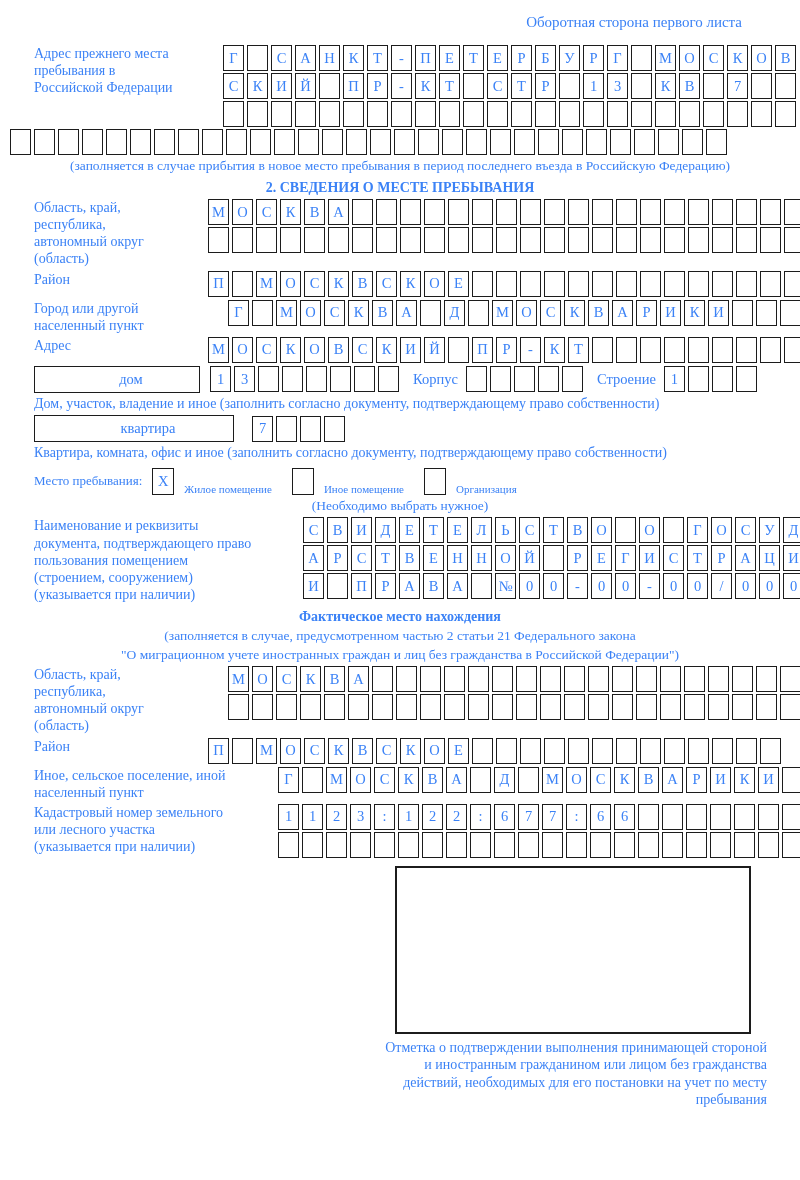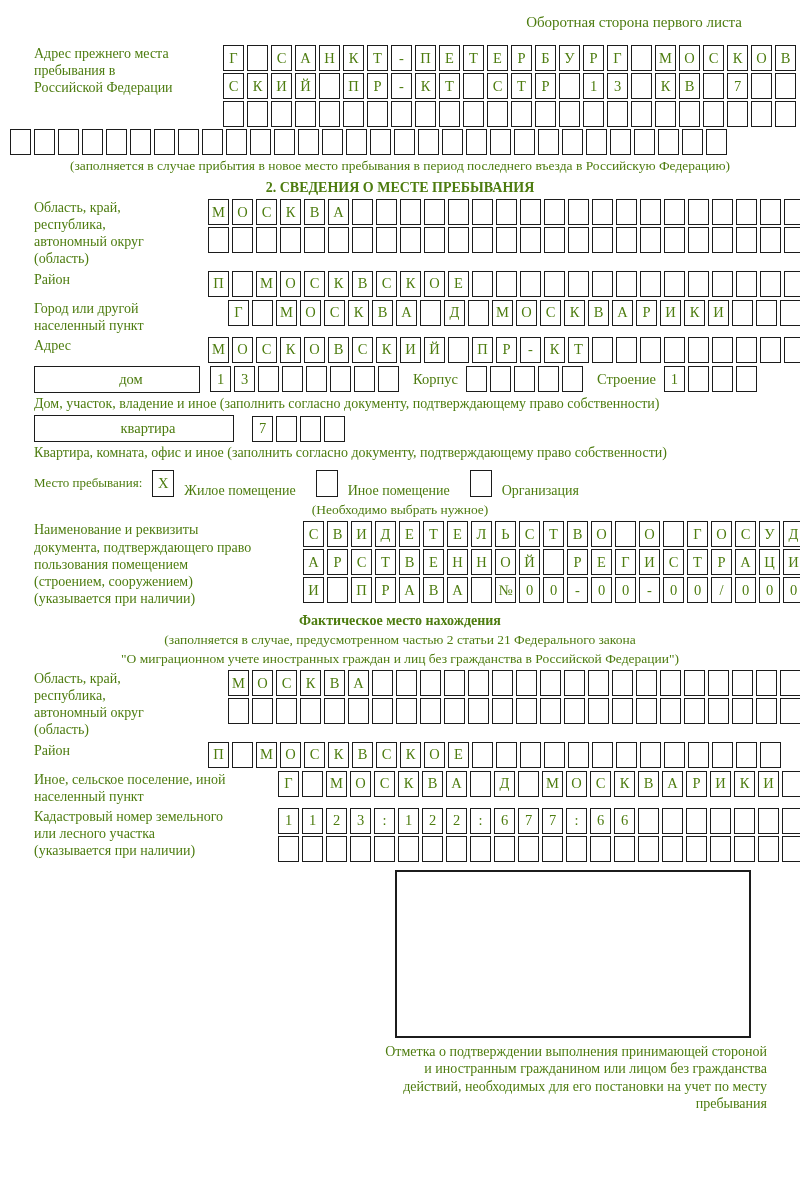--- a/index.html
+++ b/index.html
@@ -1,18 +1,18 @@
 <!DOCTYPE html>
 <html><head>
 <meta charset="utf-8">
 <style>
   html,body{margin:0;padding:0;background:#f0f0f0;}
   .page{
     position:relative;width:800px;height:1180px;margin:0 auto;background:#fff;
-    box-sizing:border-box;padding:0 10px;overflow:hidden;color:#4d7c0f;
+    box-sizing:border-box;padding:0 10px;overflow:hidden;color:#3b82f6;
     font-family:"Liberation Serif","DejaVu Serif",serif;
   }
   .hdr{padding:14px 48px 0 0;text-align:right;font-size:15px;}
   .grp{display:flex;align-items:flex-start;margin-top:3px;gap:48px;}
   .lbl{font-size:14px;line-height:1.22;padding-left:24px;box-sizing:border-box;flex:0 0 auto;}
   .w165{width:165px;} .w150{width:150px;} .w170{width:170px;} .w245{width:245px;} .w220{width:220px;}
   .rows{display:flex;flex-direction:column;gap:2px;}
   .boxes{display:flex;gap:3px;flex:0 0 auto;}
   .cell{
     width:21px;height:26px;box-sizing:border-box;border:1.6px solid #1c1c1c;background:#fff;
@@ -24,21 +24,21 @@
   .title{text-align:center;font-weight:bold;font-size:14px;margin:6px 0 3px 0;}
   .hrow{display:flex;align-items:center;margin-top:3px;padding-left:24px;}
   .wide-box{border:1.6px solid #1c1c1c;height:27px;box-sizing:border-box;
     display:flex;align-items:center;justify-content:center;font-size:14.5px;background:#fff;padding-left:28px;}
   .wb166{width:166px;margin-right:10px;}
   .wb200{width:200px;margin-right:18px;}
   .inline-lbl{font-size:14.5px;padding:0 8px 0 14px;white-space:nowrap;}
   .cap{font-size:14px;margin-top:3px;padding-left:24px;line-height:1.2;}
   .stay{margin-top:5px;}
   .stay-lbl{font-size:13px;margin-right:10px;white-space:nowrap;}
-  .opt-lbl{font-size:14px;margin:16px 20px 0 10px;white-space:nowrap;}
+  .opt-lbl{font-size:11px;margin:16px 20px 0 10px;white-space:nowrap;}
   .cbox{width:22px;height:27px;}
   .mt14{margin-top:14px;}
   .stamp-box{width:356px;height:168px;border:2px solid #1c1c1c;box-sizing:border-box;
     margin:8px 0 5px 385px;background:#fff;}
   .stamp-cap{width:385px;margin-left:372px;text-align:right;font-size:14px;line-height:1.25;}
 </style>
 </head>
 <body>
 
 <div class="page">

